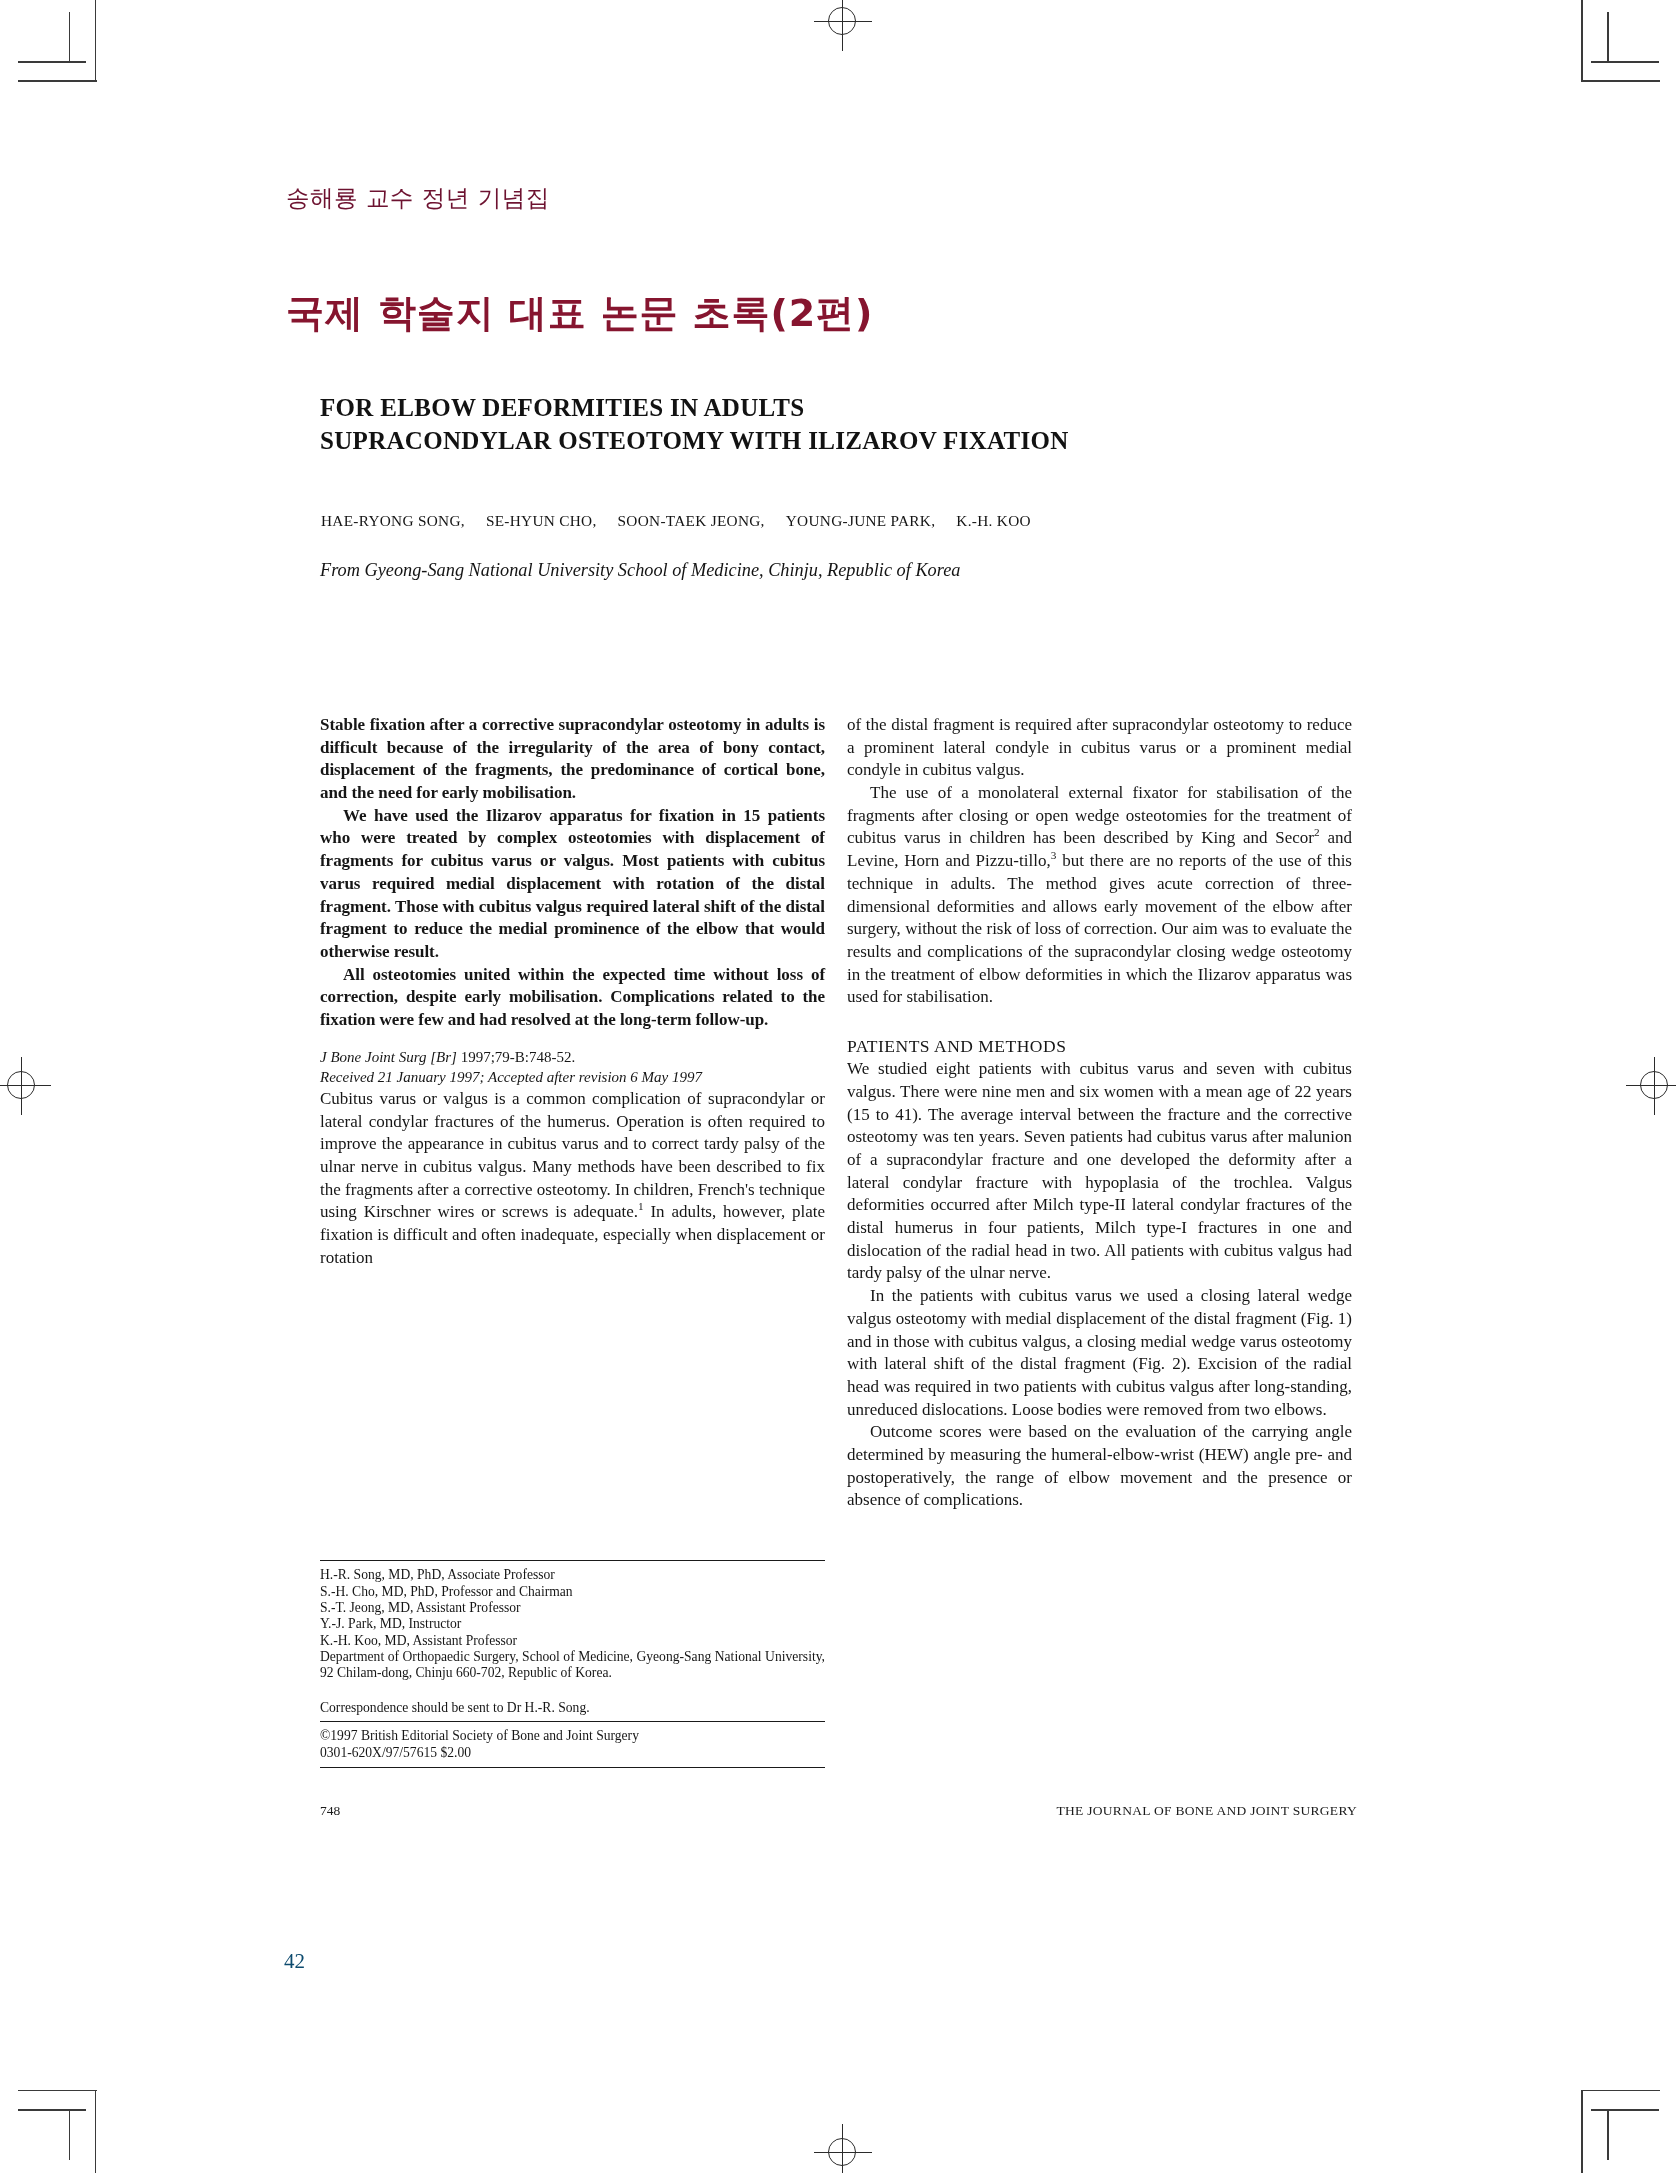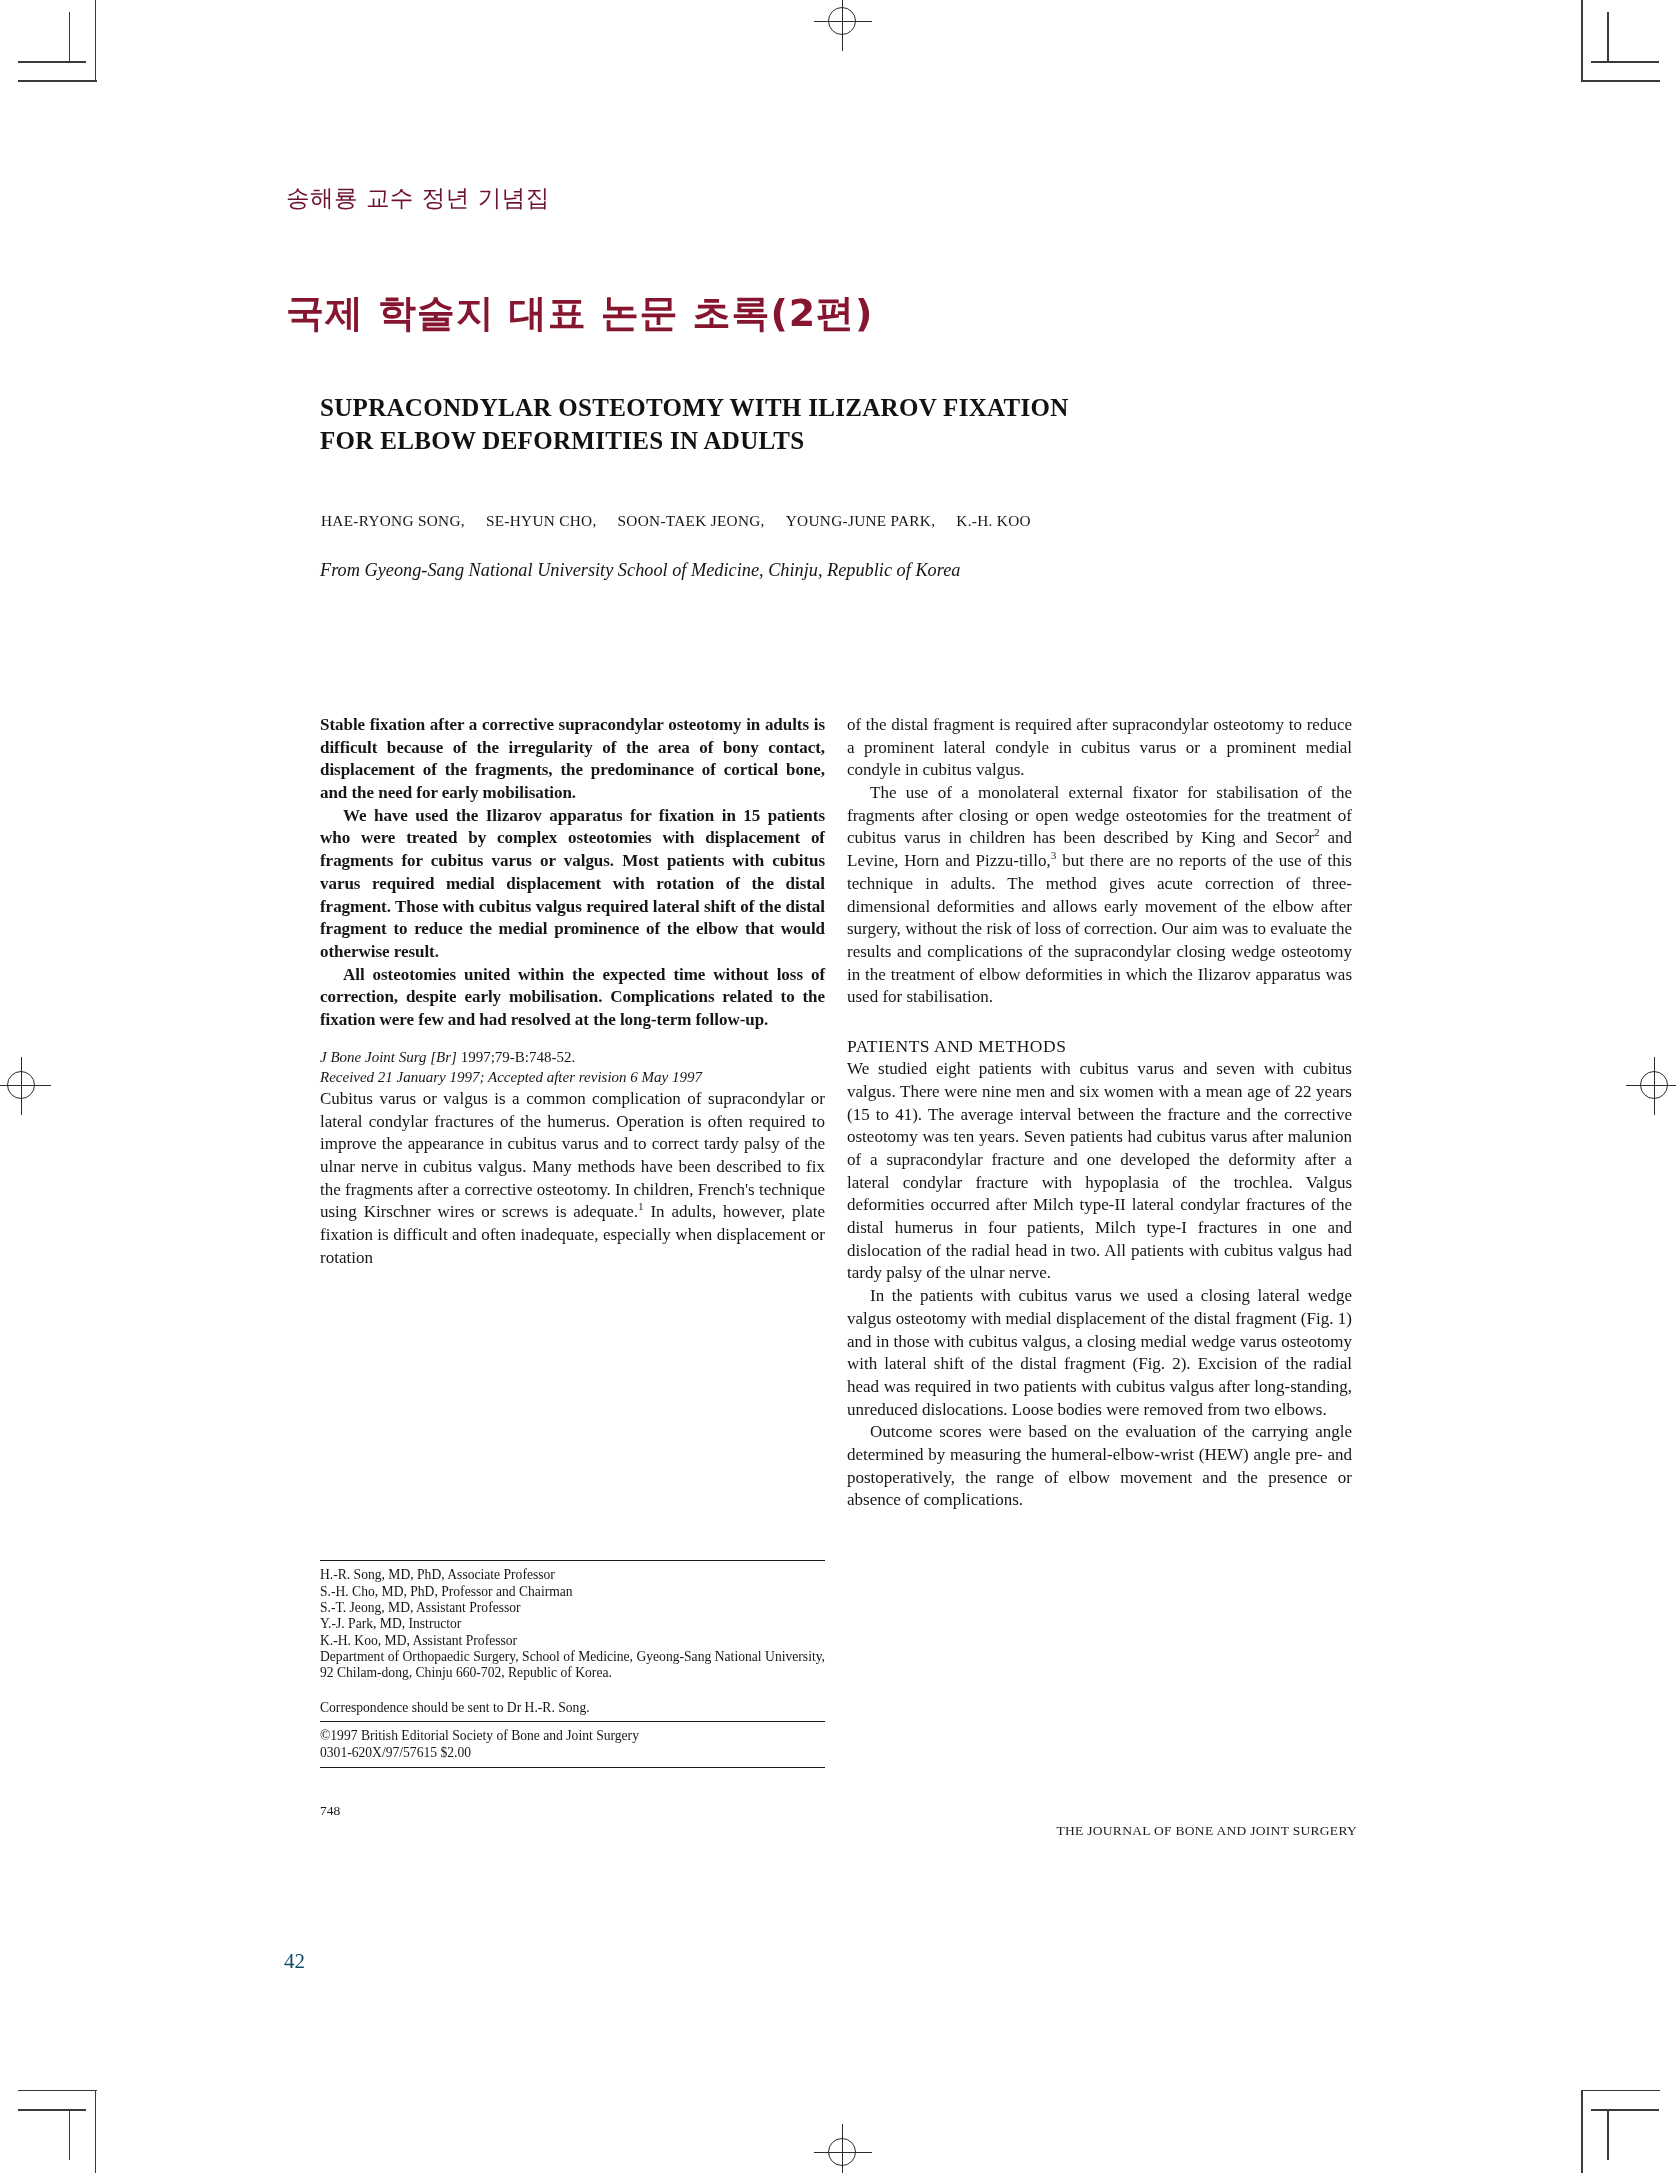--- a/index.html
+++ b/index.html
@@ -201,21 +201,20 @@
     color: #1a1a1a;
   }
   .foot-right {
     position: absolute;
     right: 320px;
     top: 1803px;
     font-size: 13.5px;
     letter-spacing: 0.3px;
     color: #1a1a1a;
     white-space: nowrap;
-    margin-top: 20px;
   }
 
   .book-page-no {
     position: absolute;
     left: 284px;
     top: 1949px;
     font-size: 21px;
     color: #0c4a6e;
   }
 </style>
@@ -271,22 +270,22 @@
   <i style="left:49px; top:30px; width:1.6px; height:51px;"></i>
 </div>
 
 <div class="page">
 
   <div class="kr-header">송해룡 교수 정년 기념집</div>
 
   <div class="kr-title">국제 학술지 대표 논문 초록(2편)</div>
 
   <div class="paper-title">
+    <div>FOR ELBOW DEFORMITIES IN ADULTS</div>
     <div>SUPRACONDYLAR OSTEOTOMY WITH ILIZAROV FIXATION</div>
-    <div>FOR ELBOW DEFORMITIES IN ADULTS</div>
   </div>
 
   <div class="authors">
     <span>HAE-RYONG SONG,</span><span>SE-HYUN CHO,</span><span>SOON-TAEK JEONG,</span><span>YOUNG-JUNE PARK,</span><span>K.-H. KOO</span>
   </div>
 
   <div class="affiliation">From Gyeong-Sang National University School of Medicine, Chinju, Republic of Korea</div>
 
   <div class="col col-left">
     <div class="abstract">

